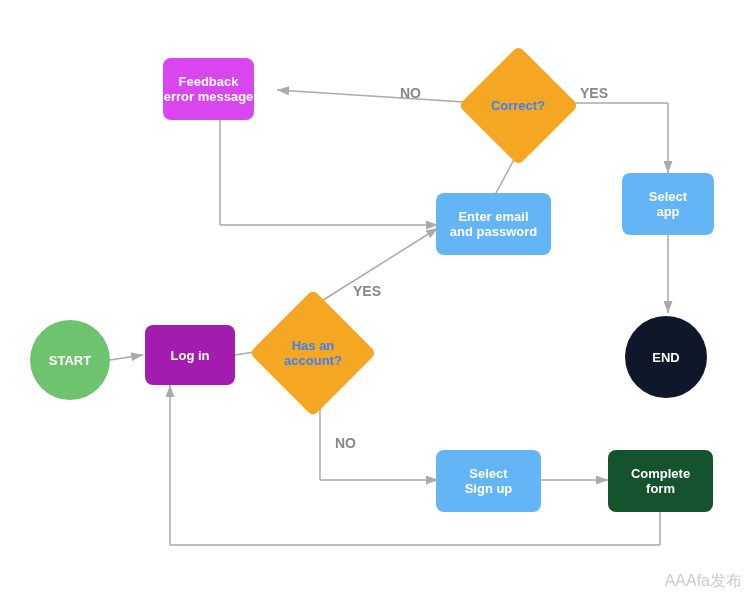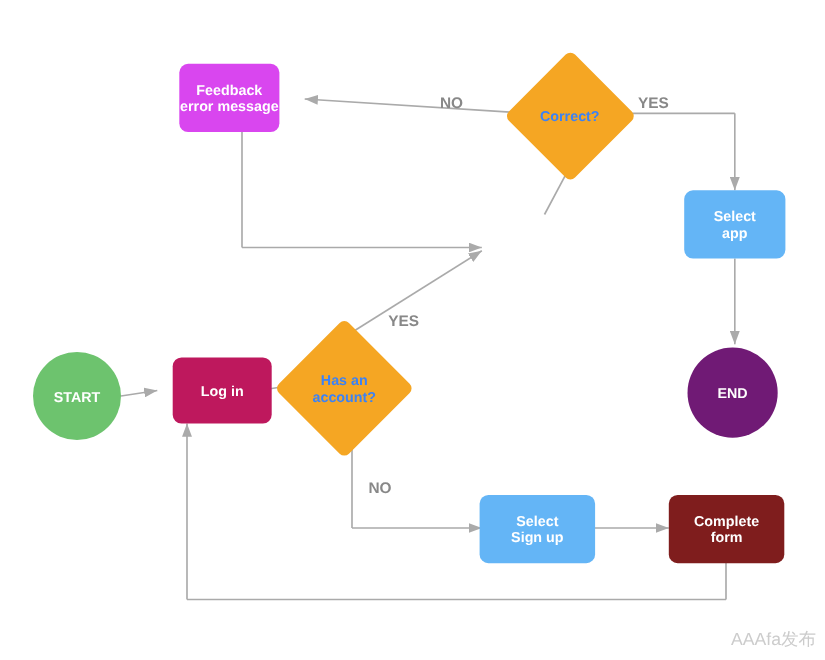--- a/index.html
+++ b/index.html
@@ -117,53 +117,57 @@
 
   <span class="label-arrow" style="left:353px; top:283px;">YES</span>
   <span class="label-arrow" style="left:335px; top:435px;">NO</span>
   <span class="label-arrow" style="left:580px; top:85px;">YES</span>
   <span class="label-arrow" style="left:400px; top:85px;">NO</span>
 
   <div class="node node-circle" style="left:30px; top:320px; width:80px; height:80px; background:#6DC36E;">
     <span>START</span>
   </div>
 
-  <div class="node node-rect" style="left:145px; top:325px; width:90px; height:60px; background:#be185d;margin-left:12px;">
+  <div class="node node-rect" style="left:145px; top:325px; width:90px; height:60px; background:#a21caf;">
     <span>Log in</span>
   </div>
 
   <div class="node-diamond-wrap" style="left:258px; top:298px; width:110px; height:110px; position:absolute;">
     <div class="node-diamond"></div>
     <span class="node-diamond-text">Has an<br>account?</span>
   </div>
 
+  <div class="node node-rect" style="left:436px; top:193px; width:115px; height:62px; background:#64B5F6;">
+    <span style="white-space:pre-line;">Enter email
+and password</span>
+  </div>
 
   <div class="node-diamond-wrap" style="left:468px; top:55px; width:100px; height:100px; position:absolute;">
     <div class="node-diamond" style="width:85px;height:85px;"></div>
     <span class="node-diamond-text">Correct?</span>
   </div>
 
   <div class="node node-rect" style="left:163px; top:58px; width:91px; height:62px; background:#d946ef;">
     <span style="white-space:pre-line;">Feedback
 error message</span>
   </div>
 
   <div class="node node-rect" style="left:622px; top:173px; width:92px; height:62px; background:#64B5F6;">
     <span style="white-space:pre-line;">Select
 app</span>
   </div>
 
-  <div class="node node-circle" style="left:625px; top:316px; width:82px; height:82px; background:#701a75;">
+  <div class="node node-circle" style="left:625px; top:316px; width:82px; height:82px; background:#0f172a;">
     <span>END</span>
   </div>
 
   <div class="node node-rect" style="left:436px; top:450px; width:105px; height:62px; background:#64B5F6;">
     <span style="white-space:pre-line;">Select
 Sign up</span>
   </div>
 
-  <div class="node node-rect" style="left:608px; top:450px; width:105px; height:62px; background:#7f1d1d;">
+  <div class="node node-rect" style="left:608px; top:450px; width:105px; height:62px; background:#14532d;">
     <span style="white-space:pre-line;">Complete
 form</span>
   </div>
 
   <div class="watermark">AAAfa发布</div>
 </div>
 
 </body></html>

